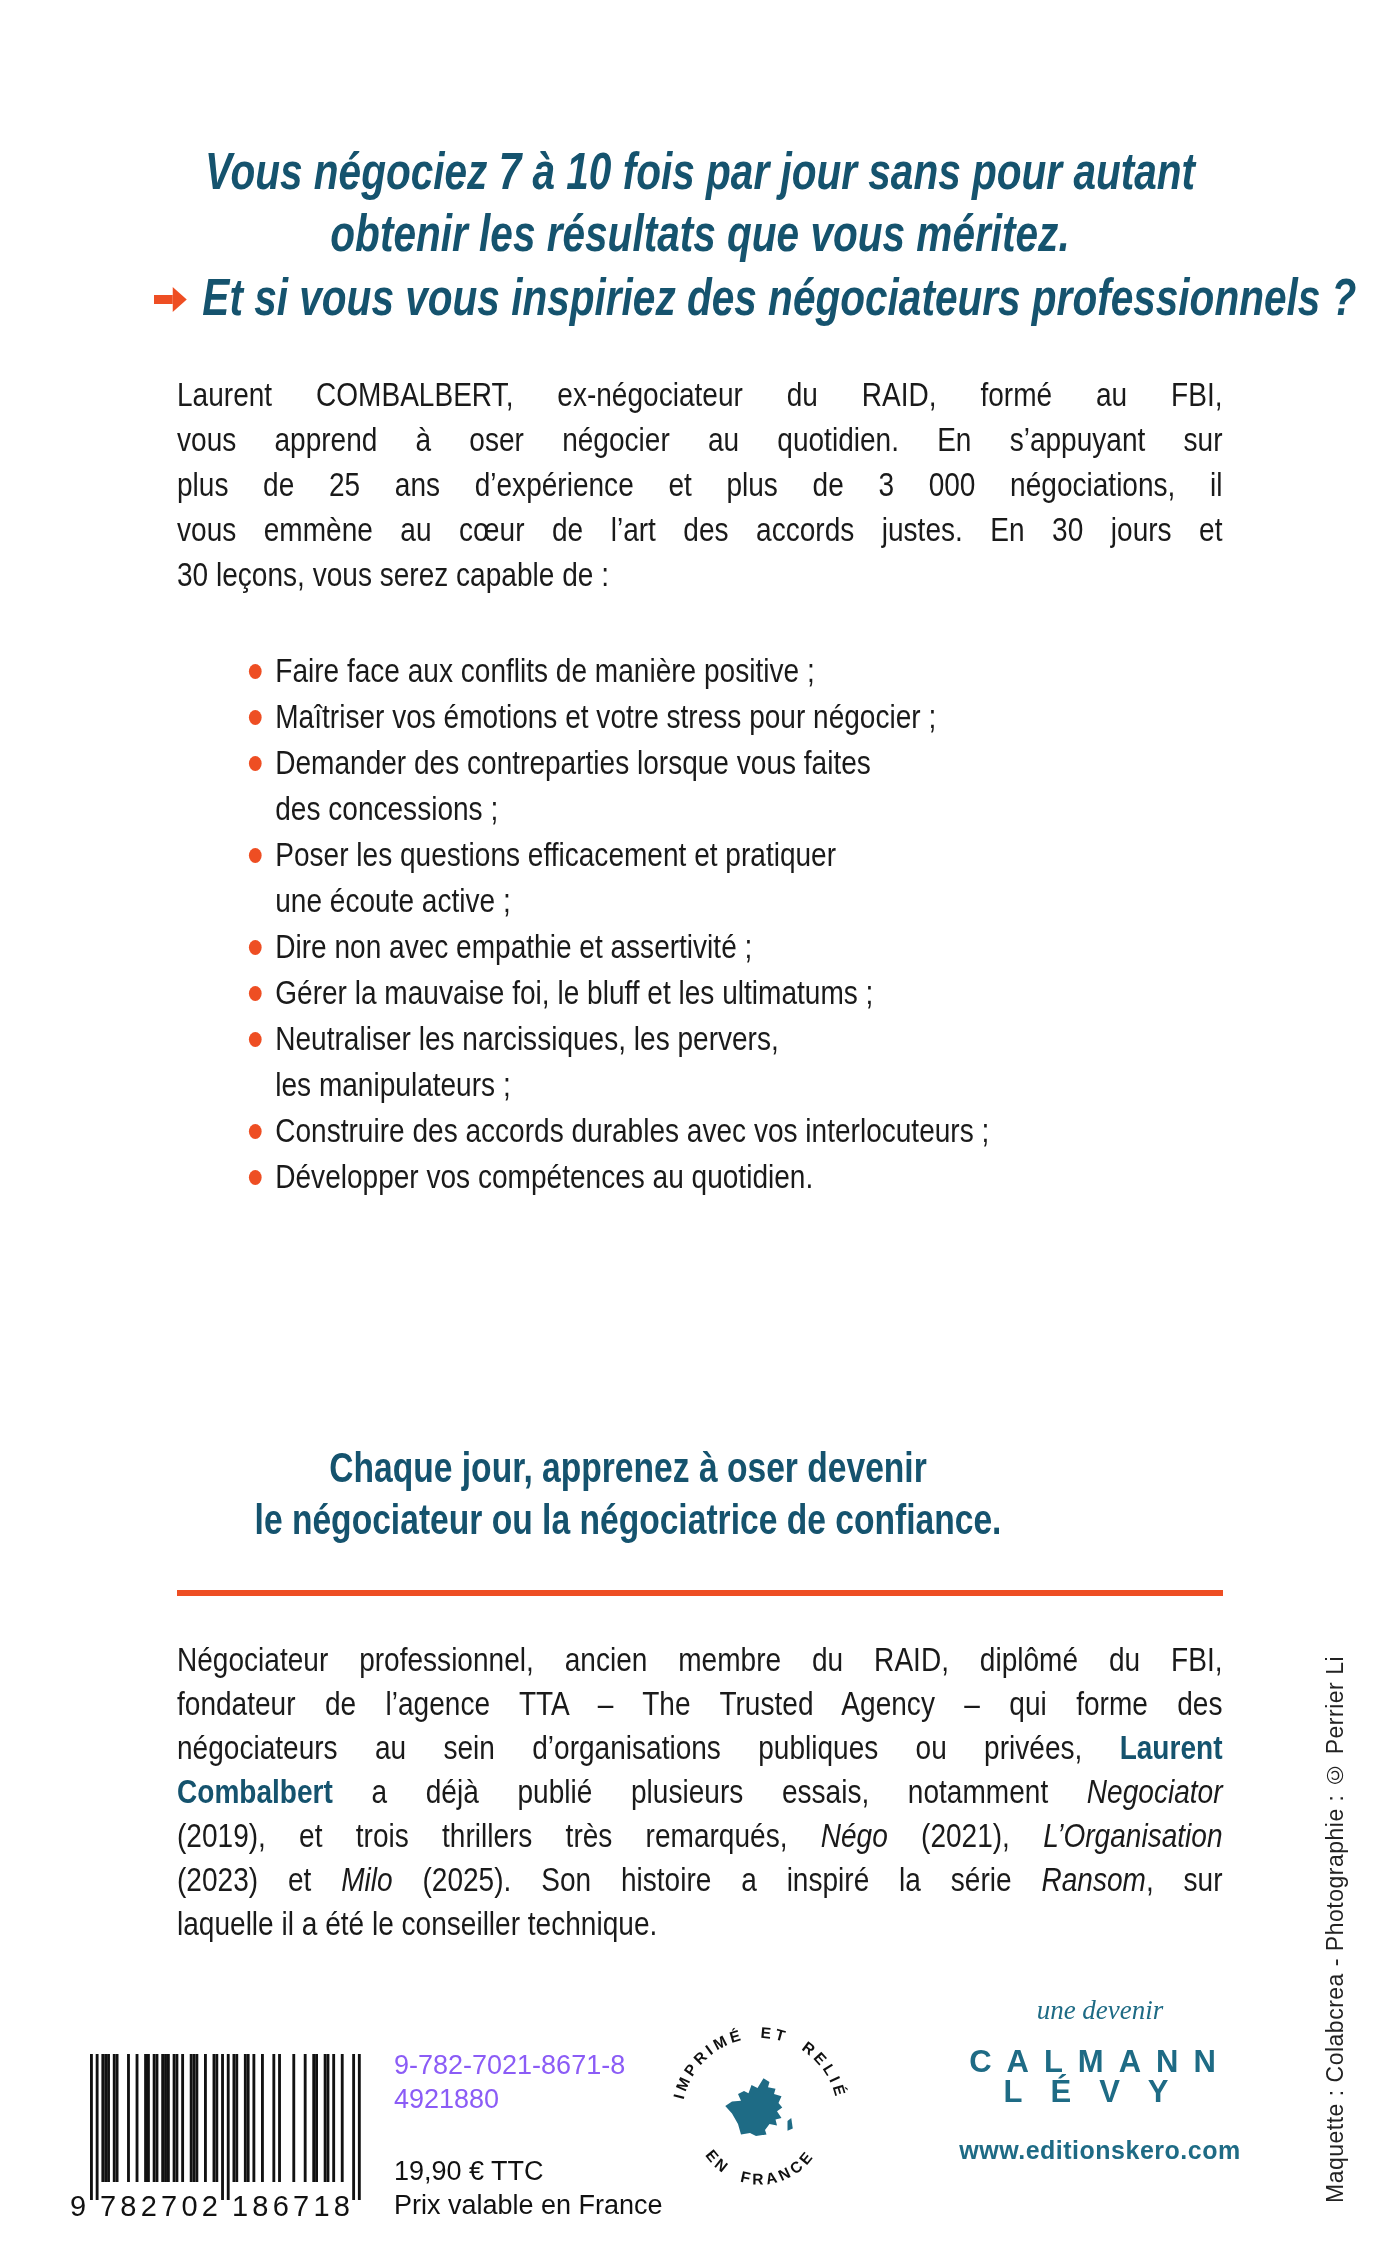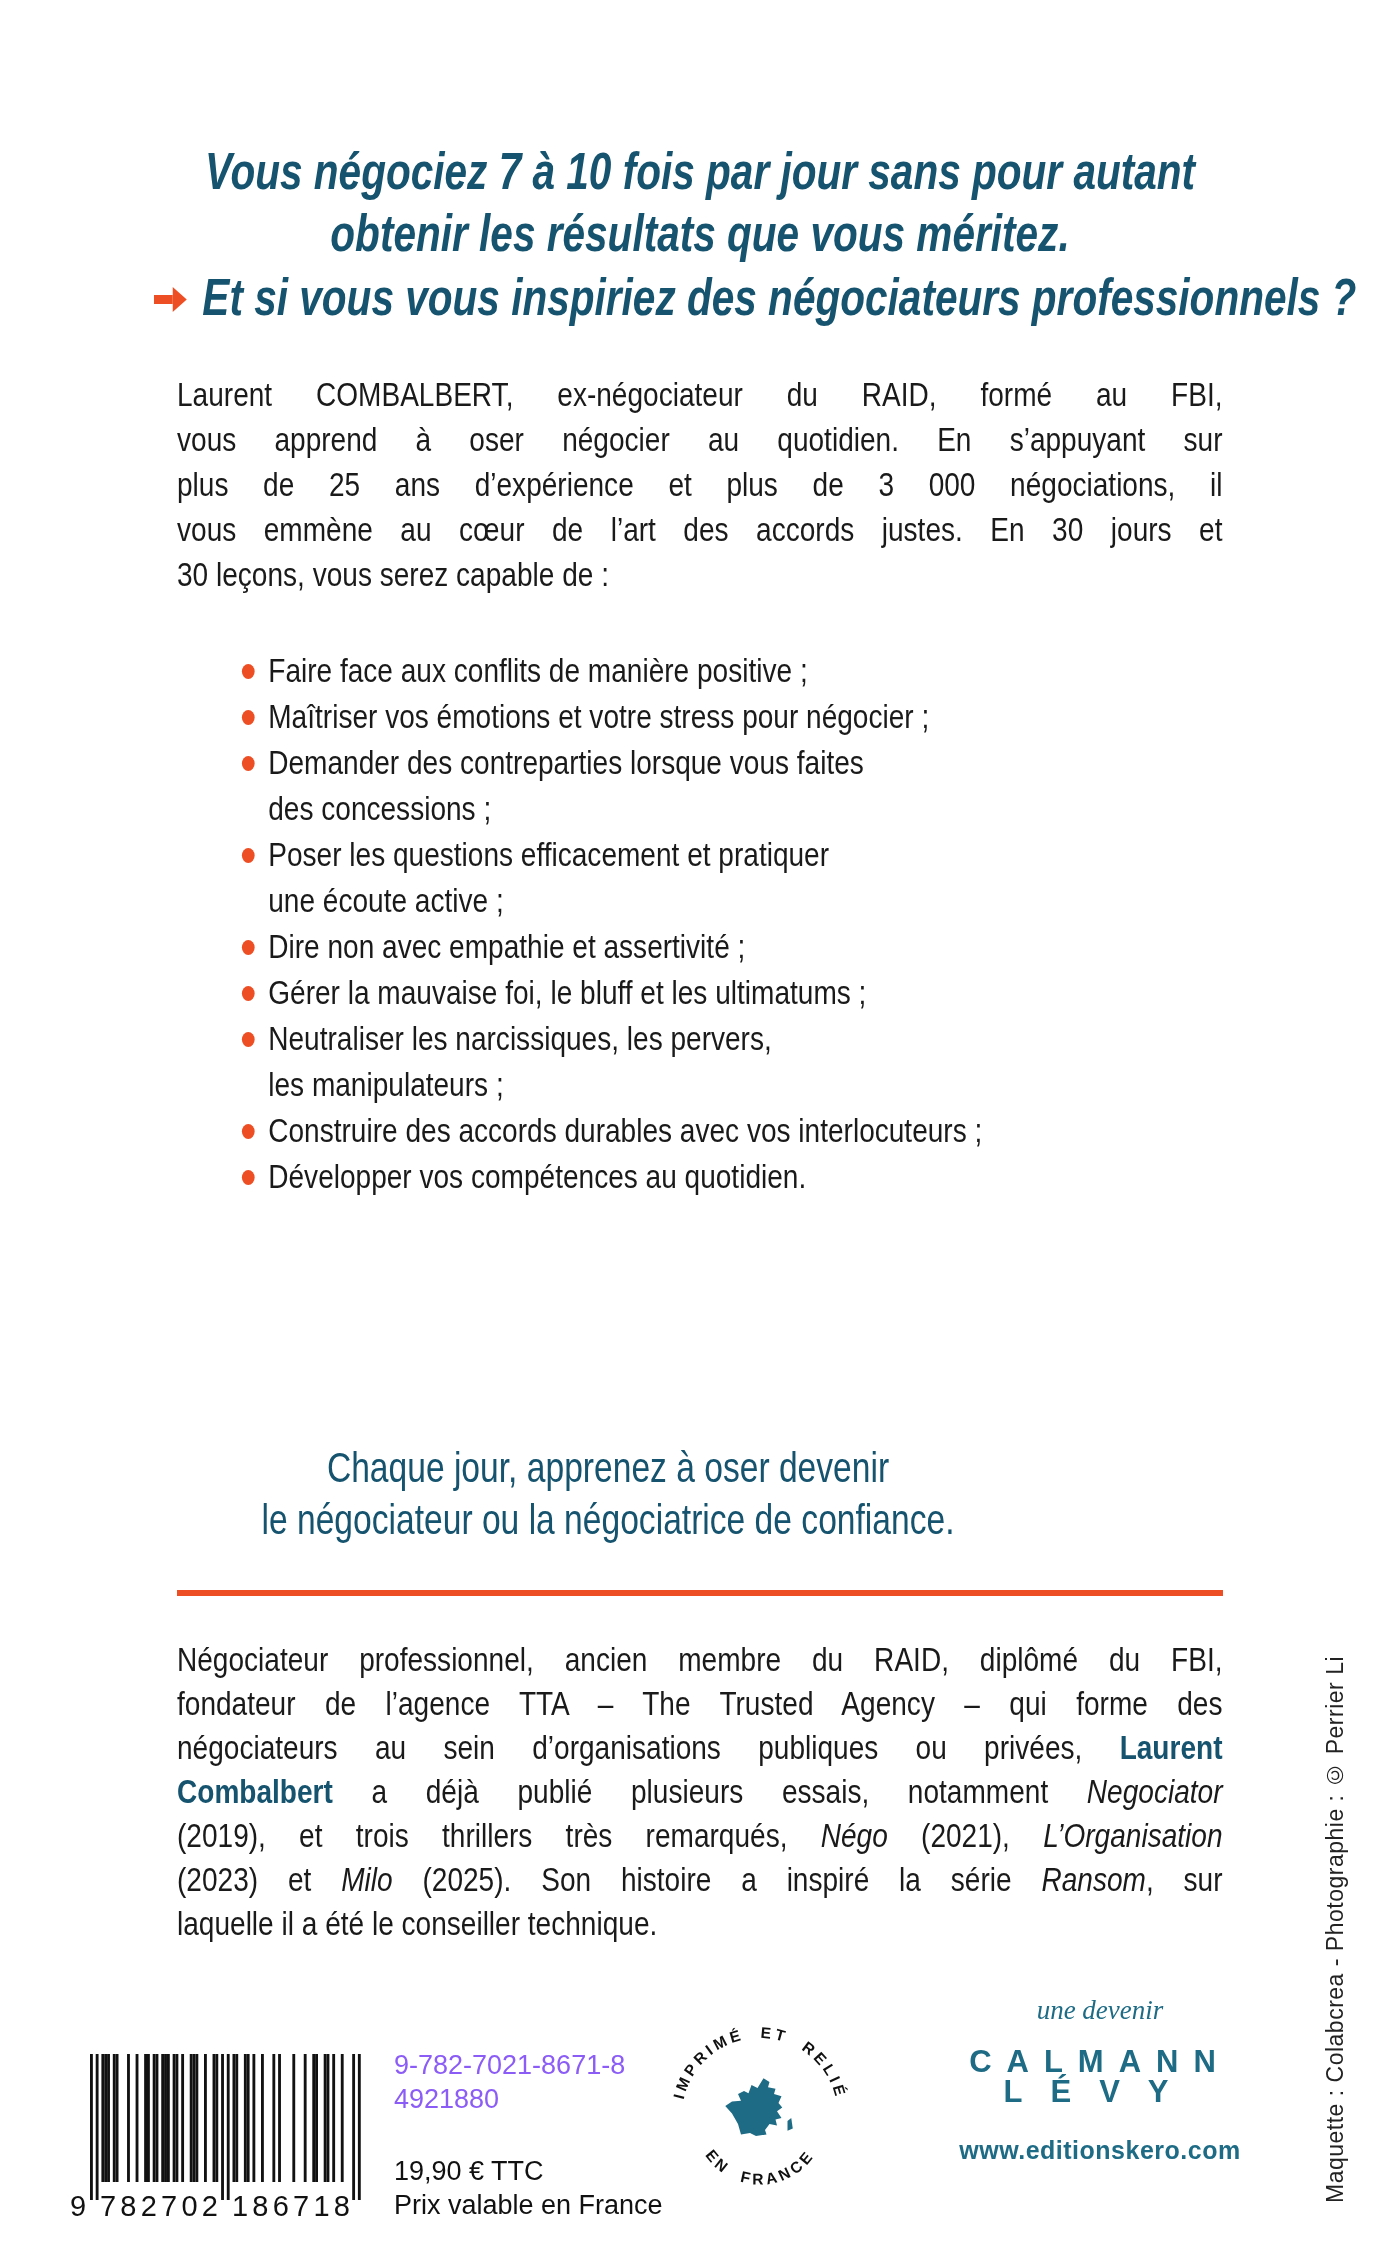--- a/index.html
+++ b/index.html
@@ -26,28 +26,28 @@
     text-align:justify;text-align-last:justify;white-space:nowrap;}
   .jline.last{text-align-last:left;}
   .bio .jline{line-height:44px;height:44px;}
   
   .intro{position:absolute;top:372px;left:177px;width:1046px;}
   .outro{position:absolute;top:1245px;left:177px;width:1046px;}
   .bio{position:absolute;top:1638px;left:177px;width:1046px;}
   .seg-b{font-weight:bold;color:var(--teal);}
   .seg-i{font-style:italic;}
   
-  .bullets{position:absolute;top:648px;left:162px;width:1046px;}
+  .bullets{position:absolute;top:648px;left:169px;width:1046px;}
   .b-row{position:relative;padding-left:125px;height:46px;line-height:46px;
     font-size:33px;white-space:nowrap;}
   .b-dot{position:absolute;left:94px;top:16px;width:15px;height:15px;
     border-radius:50%;background:var(--orange);}
   
   .tagline{position:absolute;top:1442px;left:0;width:1216px;text-align:center;
-    color:var(--teal);font-weight:normal;}
+    color:var(--teal);font-weight:bold;padding-left:20px;}
   .t-line{font-size:42px;line-height:52px;white-space:nowrap;
     transform:scaleX(.8);transform-origin:50% 50%;}
   
   .divider{position:absolute;top:1590px;left:177px;width:1046px;height:6px;
     background:var(--orange);}
   
   .credit{position:absolute;left:1322px;top:1688px;height:515px;
     writing-mode:vertical-rl;transform:rotate(180deg);
     font-size:23px;letter-spacing:.5px;color:#222;white-space:nowrap;}
   

